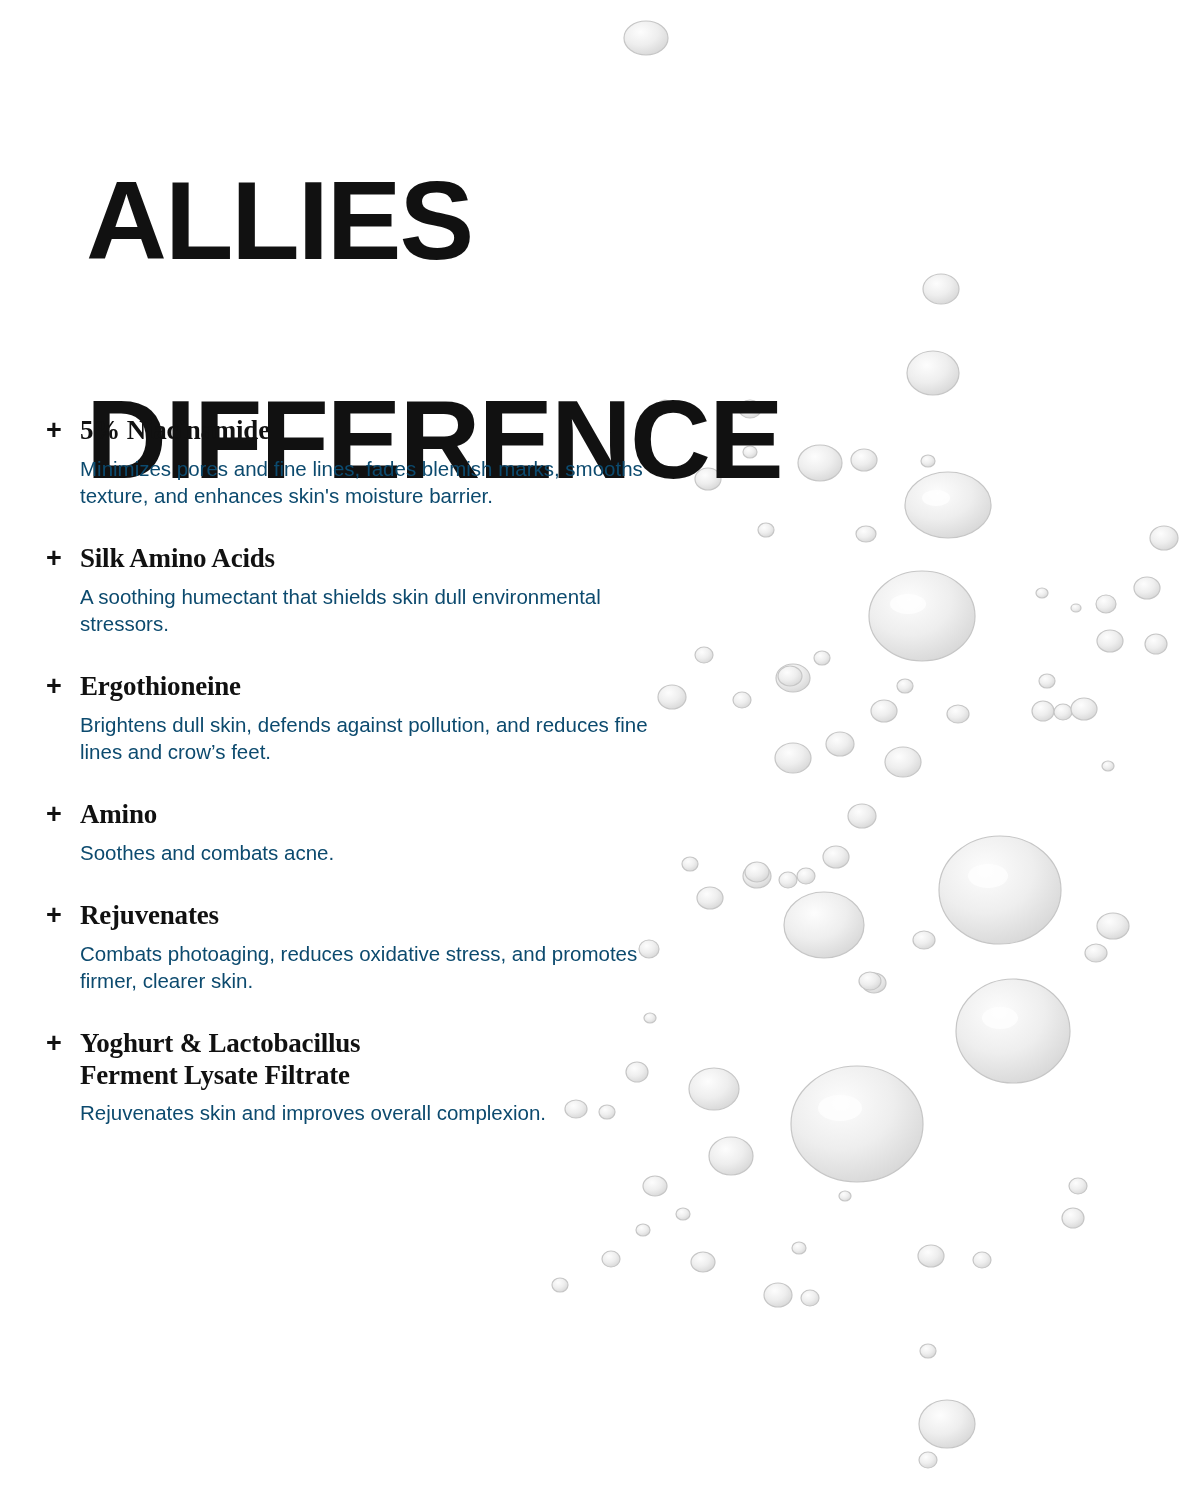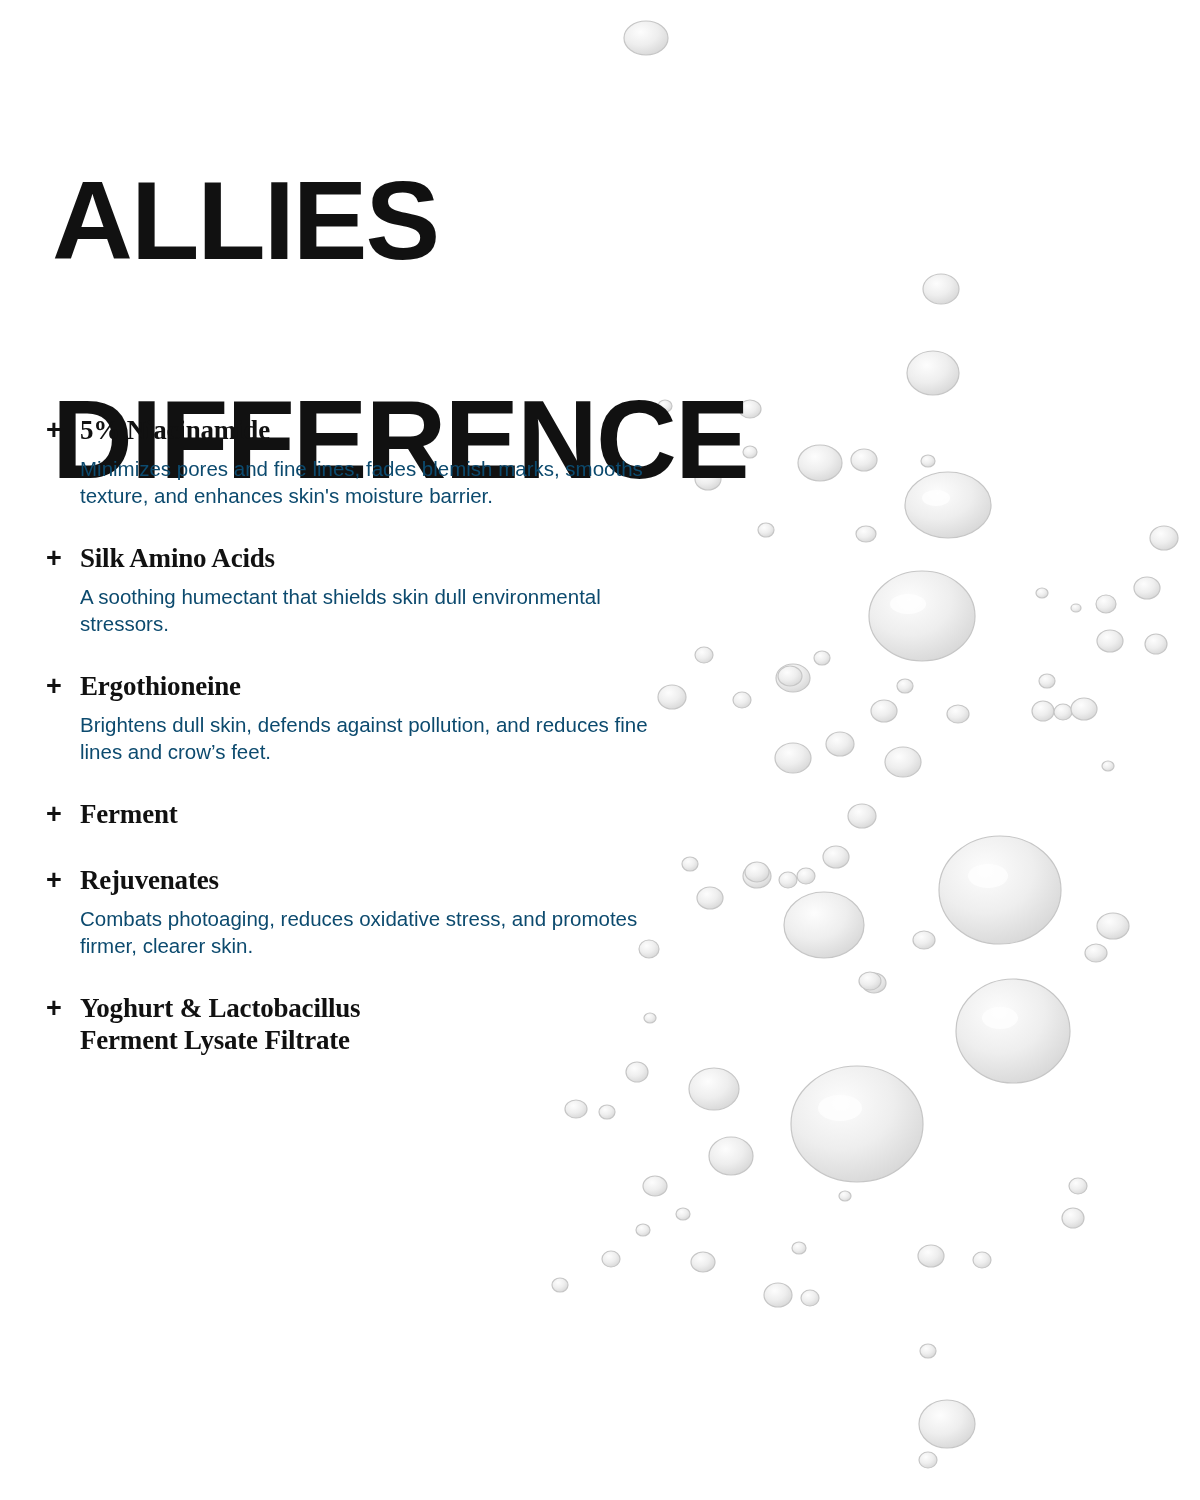--- a/index.html
+++ b/index.html
@@ -33,21 +33,21 @@
     left: 52px;
     top: 56px;
     z-index: 3;
     font-weight: 700;
     font-size: 112px;
     line-height: 0.98;
     letter-spacing: -2px;
     color: #111111;
     white-space: pre-line;
   }
-  .heading .line { display: block; }
+  .heading .line { display: block; margin-left: 34px; }
 
   
   .list {
     position: absolute;
     left: 46px;
     top: 415px;
     width: 610px;
     z-index: 3;
   }
   .item { margin-bottom: 34px; }
@@ -222,34 +222,36 @@
       <div class="item-head">
         <span class="plus">+</span>
         <span class="name">Ergothioneine</span>
       </div>
       <div class="desc">Brightens dull skin, defends against pollution, and reduces fine lines and crow’s feet.</div>
     </div>
 
     <div class="item">
       <div class="item-head">
         <span class="plus">+</span>
-        <span class="name">Ferment</span>
-      </div>
+        <span class="name">Amino</span>
+      </div>
+      <div class="desc">Soothes and combats acne.</div>
     </div>
 
     <div class="item">
       <div class="item-head">
         <span class="plus">+</span>
         <span class="name">Rejuvenates</span>
       </div>
       <div class="desc">Combats photoaging, reduces oxidative stress, and promotes firmer, clearer skin.</div>
     </div>
 
     <div class="item wide">
       <div class="item-head">
         <span class="plus">+</span>
         <span class="name">Yoghurt &amp; Lactobacillus
 Ferment Lysate Filtrate</span>
       </div>
+      <div class="desc">Rejuvenates skin and improves overall complexion.</div>
     </div>
 
   </div>
 </div>
 
 </body></html>

